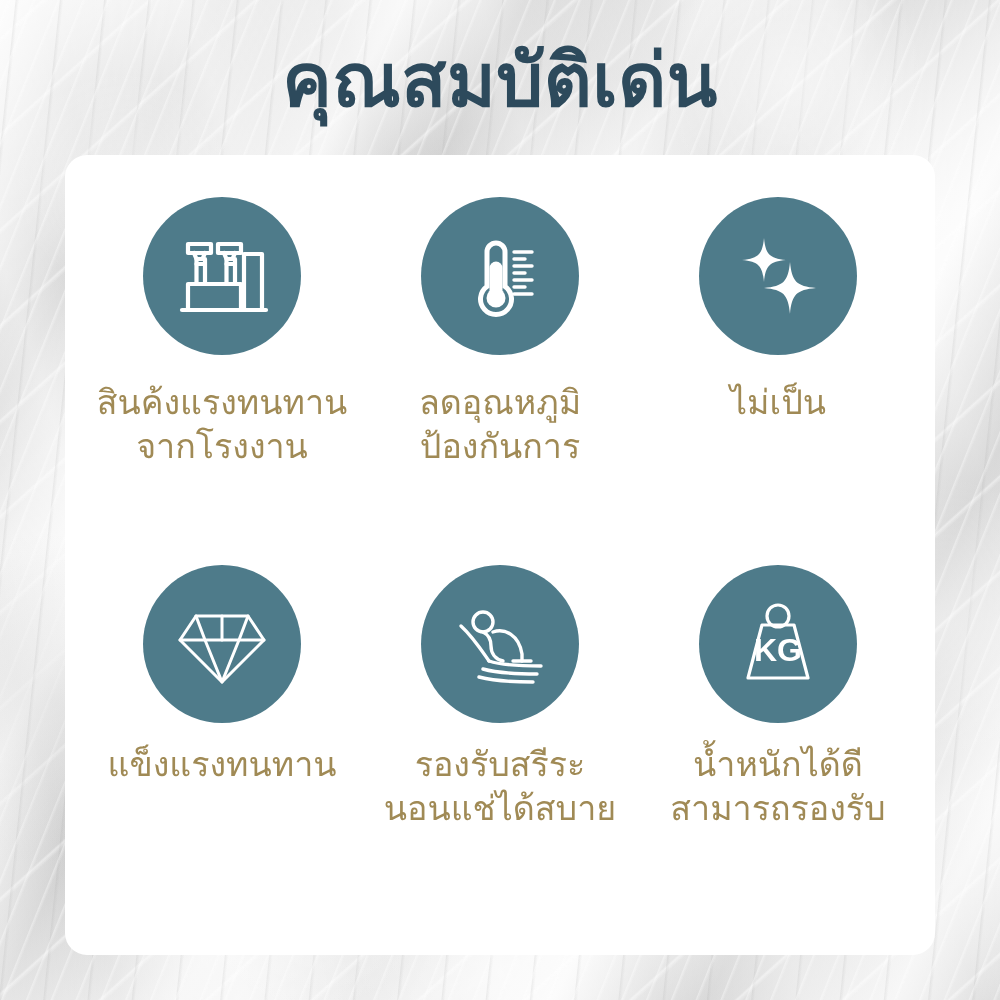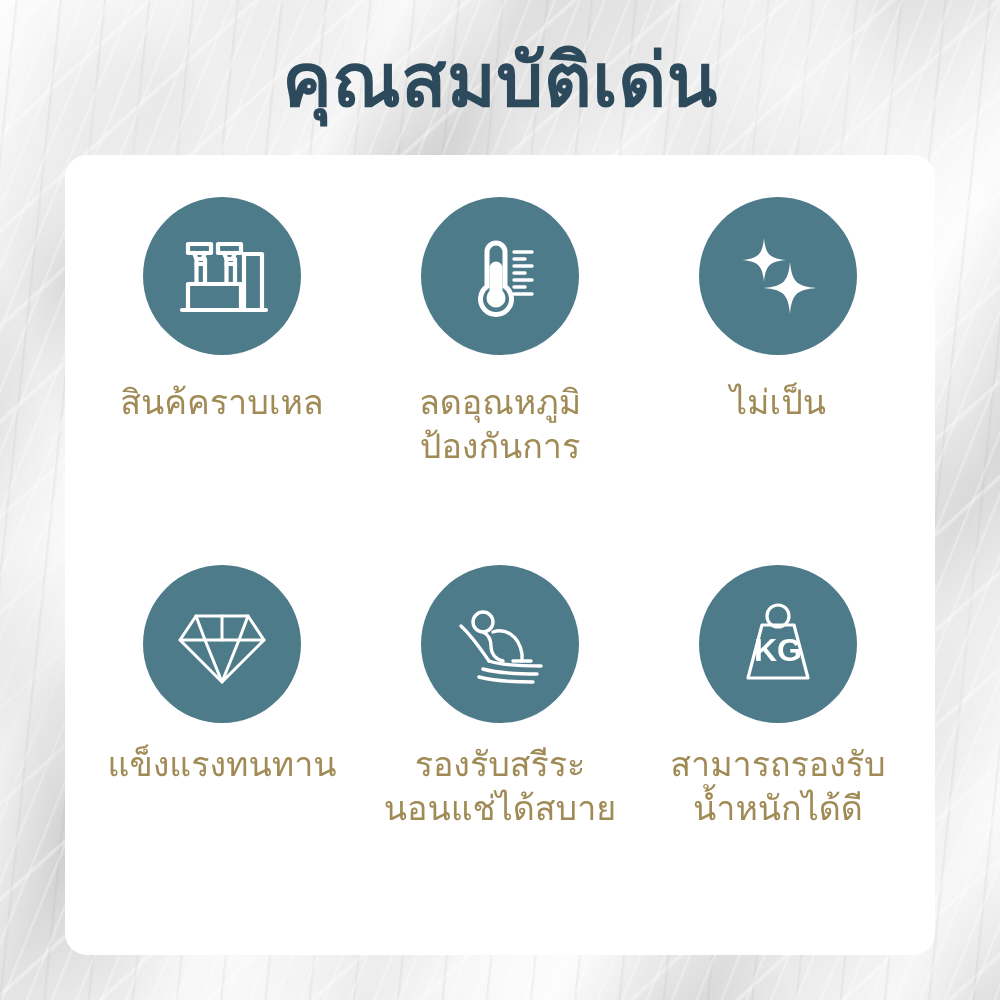--- a/index.html
+++ b/index.html
@@ -147,21 +147,22 @@
             <line x1="22.5" y1="36" x2="31" y2="36"></line>
             <line x1="52.5" y1="36" x2="61" y2="36"></line>
             <path d="M22.5 31 L22.5 56 M31 31 L31 56"></path>
             <path d="M52.5 31 L52.5 56 M61 31 L61 56"></path>
             <rect x="14" y="56" width="53" height="26"></rect>
             <rect x="70" y="26" width="18" height="56"></rect>
             <line x1="8" y1="82" x2="92" y2="82"></line>
           </svg>
         </div>
         <div class="caption">
-          <span class="line">สินค้คราบเหล</span>
+          <span class="line">สินค้งแรงทนทาน</span>
+          <span class="line">จากโรงงาน</span>
         </div>
       </div>
 
       <div class="feature">
         <div class="icon-circle">
           <svg width="96" height="96" viewBox="0 0 96 96" fill="none" stroke="#ffffff" stroke-linecap="round">
             <path d="M35 24a9 9 0 0 1 18 0v34.5a15.5 15.5 0 1 1-18 0z" stroke-width="5"></path>
             <path d="M44 40v26" stroke-width="13"></path>
             <circle cx="44" cy="70" r="9.5" fill="#ffffff" stroke="none"></circle>
             <g stroke-width="3.4">
@@ -228,20 +229,20 @@
 
       <div class="feature row2">
         <div class="icon-circle">
           <svg width="100" height="100" viewBox="0 0 100 100" fill="none" stroke="#ffffff" stroke-width="3.2" stroke-linejoin="round">
             <circle cx="50" cy="22" r="11"></circle>
             <path d="M34 31 H66 L80 84 H20 Z"></path>
             <text x="50" y="67" font-family="Liberation Sans, sans-serif" font-size="32" font-weight="700" fill="#ffffff" stroke="none" text-anchor="middle">KG</text>
           </svg>
         </div>
         <div class="caption">
+          <span class="line">น้ำหนักได้ดี</span>
           <span class="line">สามารถรองรับ</span>
-          <span class="line">น้ำหนักได้ดี</span>
         </div>
       </div>
 
     </div>
   </div>
 </div>
 
 </body></html>

